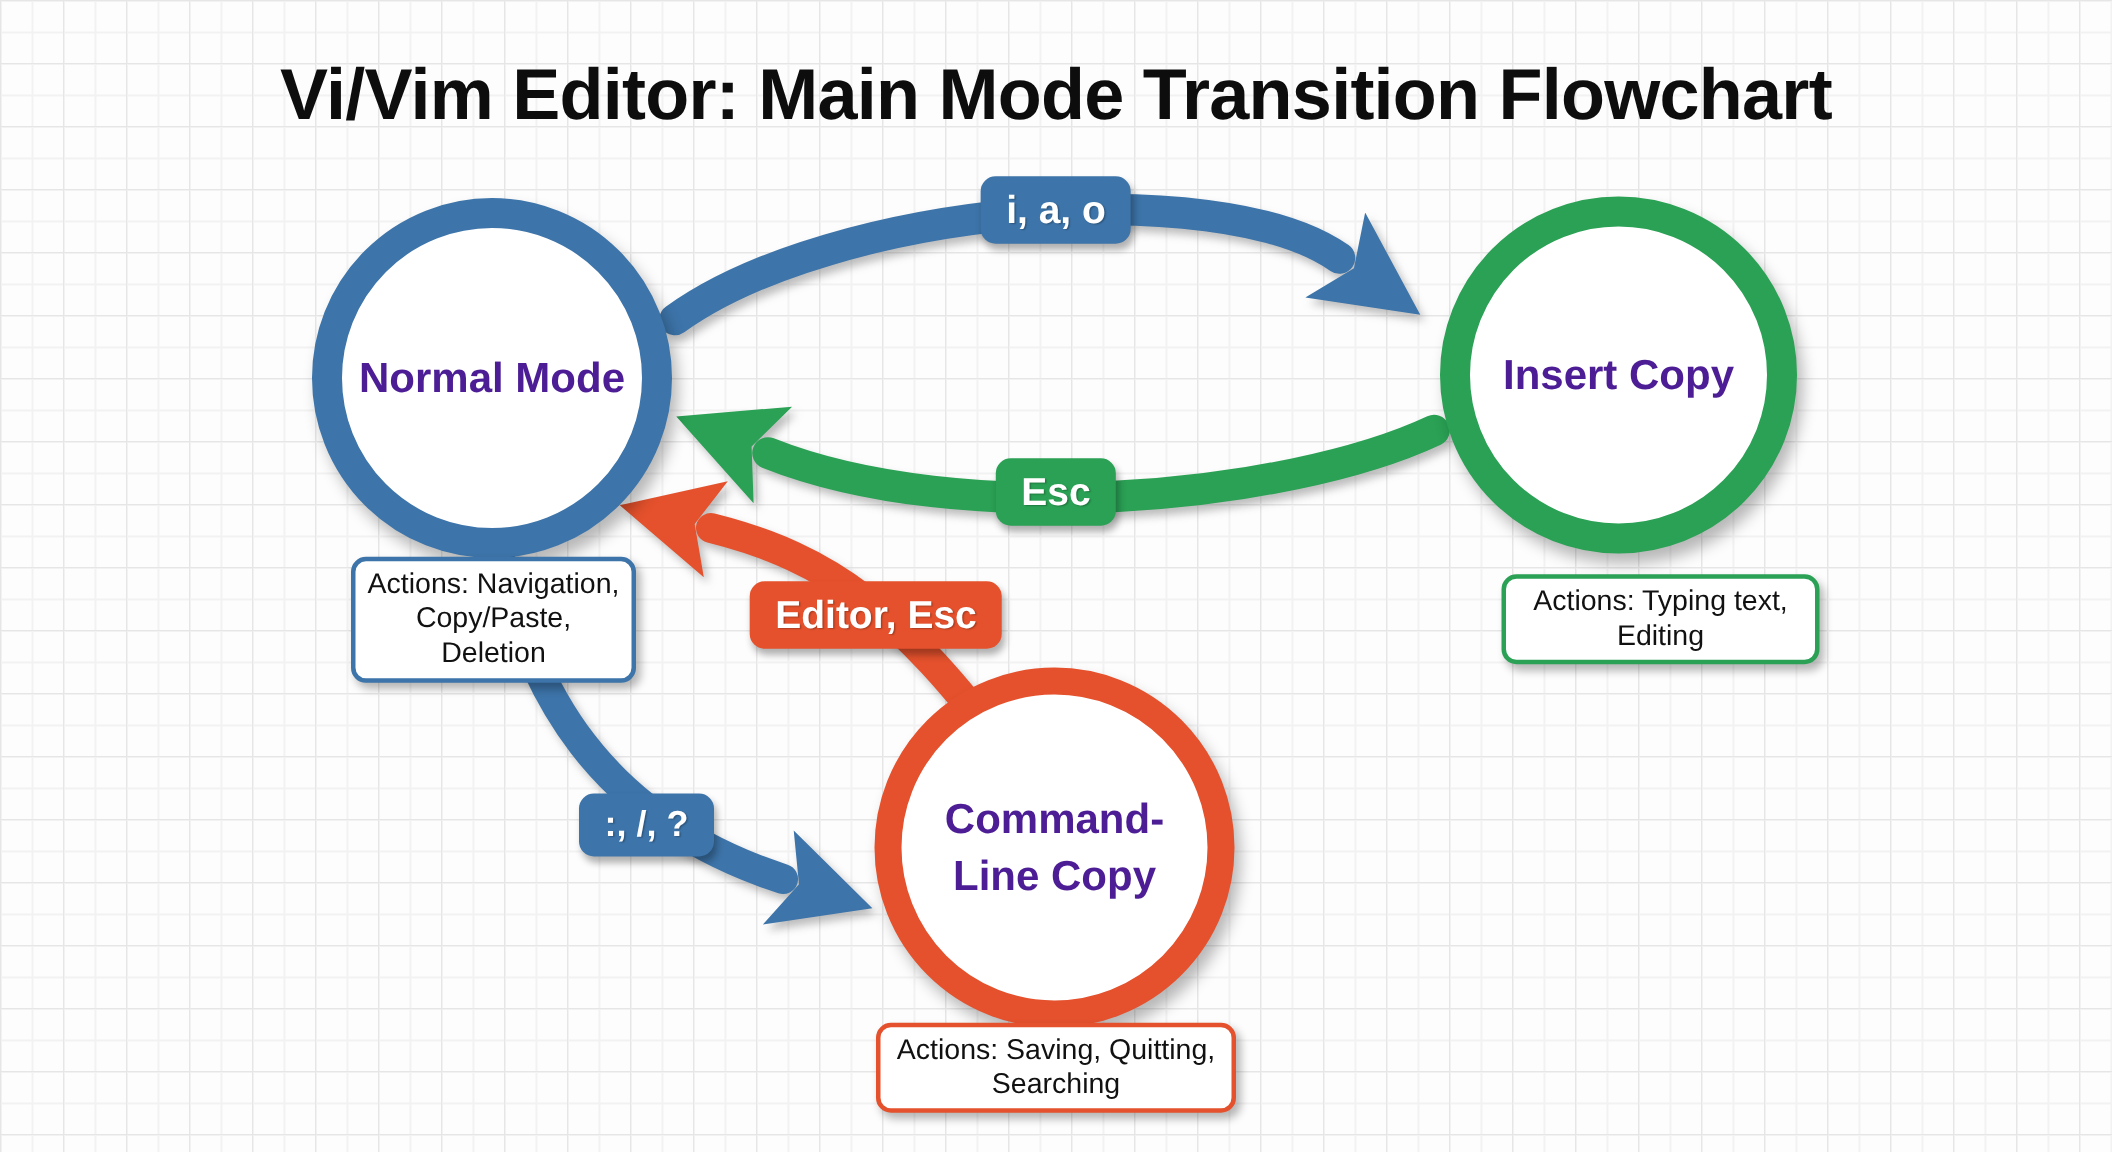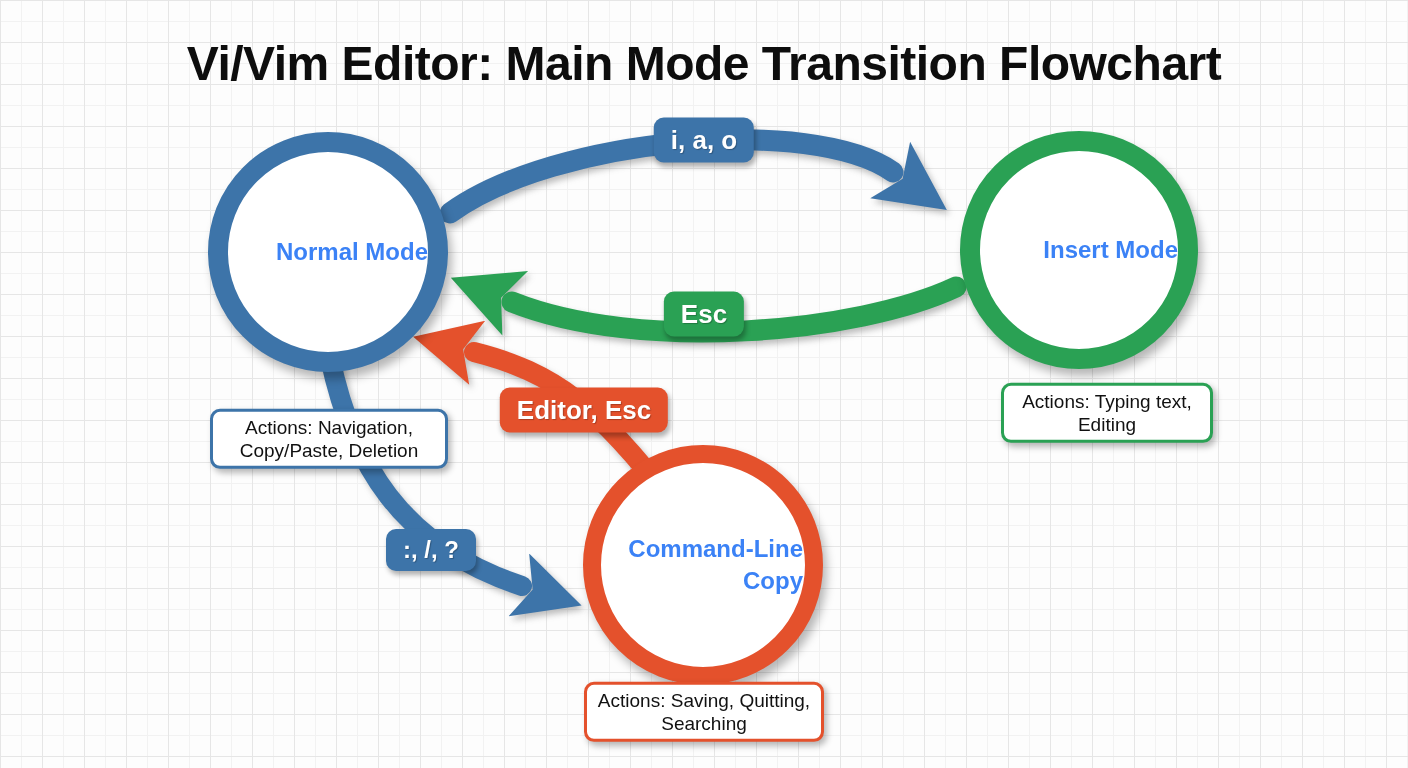--- a/index.html
+++ b/index.html
@@ -20,48 +20,48 @@
   .title{
     position:absolute;top:36px;left:0;width:100%;
     text-align:center;font-size:48px;font-weight:bold;color:#0d0d0d;
     letter-spacing:-0.5px;margin:0;
   }
   svg.arrows{position:absolute;left:0;top:0;z-index:1;}
   svg.arrows path{filter:drop-shadow(3px 4px 3px rgba(70,70,70,0.35));}
   .node{
     position:absolute;z-index:2;border-radius:50%;
     background:#fff;border:20px solid #888;box-sizing:border-box;
-    display:flex;align-items:center;justify-content:center;text-align:right;
-    font-weight:bold;font-size:24px;color:#3b82f6;line-height:1.35;
+    display:flex;align-items:center;justify-content:center;text-align:center;
+    font-weight:bold;font-size:28px;color:#4c1d95;line-height:1.35;
     box-shadow:4px 7px 10px rgba(0,0,0,0.28);
   }
   .node-normal {left:208px;top:132px;width:240px;height:240px;}
   .node-insert {left:960px;top:131px;width:238px;height:238px;}
   .node-command{left:583px;top:445px;width:240px;height:240px;border-width:18px;}
   .node .node-label{display:block;width:200px;}
   .edge-label{
     position:absolute;z-index:3;transform:translate(-50%,-50%);
     color:#fff;font-weight:bold;font-size:26px;
     padding:7px 17px;border-radius:10px;white-space:nowrap;
     box-shadow:2px 4px 5px rgba(0,0,0,0.3);
     text-shadow:1px 1px 1px rgba(0,0,0,0.25);
   }
   .el-iao  {left:704px;top:140px;}
-  .el-esc  {left:704px;top:314px;text-align:right;}
+  .el-esc  {left:704px;top:328px;text-align:right;}
   .el-enter{left:584px;top:410px;}
   .el-cmd  {left:431px;top:550px;font-size:24px;}
   .action-box{
     position:absolute;z-index:2;transform:translate(-50%,-50%);
     background:#fff;border:3.5px solid #888;border-radius:10px;
     box-sizing:border-box;padding:4px 6px;
     display:flex;align-items:center;justify-content:center;text-align:center;
     font-size:19px;color:#111;line-height:1.22;
     box-shadow:3px 4px 6px rgba(0,0,0,0.28);
   }
-  .ab-normal {left:329px;top:413px;width:238px;min-height:55px;margin-top:26px;}
+  .ab-normal {left:329px;top:413px;width:190px;min-height:55px;}
   .ab-insert {left:1079px;top:413px;width:212px;min-height:54px;margin-left:28px;}
   .ab-command{left:704px;top:712px;width:240px;min-height:54px;}
 </style>
 </head>
 <body>
 
 <div class="stage">
 
   <h1 class="title">Vi/Vim Editor: Main Mode Transition Flowchart</h1>
 
@@ -85,21 +85,21 @@
     <path d="M 672 503 C 600 408, 554 372, 474 352" fill="none" stroke-width="20" stroke-linecap="round" marker-end="url(#head-orange)" stroke="#e4512c"></path>
 
     <path d="M 330 358 C 352 462, 400 546, 522 586" fill="none" stroke-width="20" stroke-linecap="round" marker-end="url(#head-blue)" stroke="#3d74a9"></path>
   </svg>
 
   <div class="node node-normal" style="border-color: rgb(61, 116, 169);">
     <span class="node-label">Normal Mode</span>
   </div>
 
   <div class="node node-insert" style="border-color: rgb(42, 161, 84);">
-    <span class="node-label">Insert Mode</span>
+    <span class="node-label">Insert Copy</span>
   </div>
 
   <div class="node node-command" style="border-color: rgb(228, 81, 44);">
     <span class="node-label">Command-Line Copy</span>
   </div>
 
   <div class="edge-label el-iao" style="background: rgb(61, 116, 169);">i, a, o</div>
 
   <div class="edge-label el-esc" style="background: rgb(42, 161, 84);">Esc</div>
 

